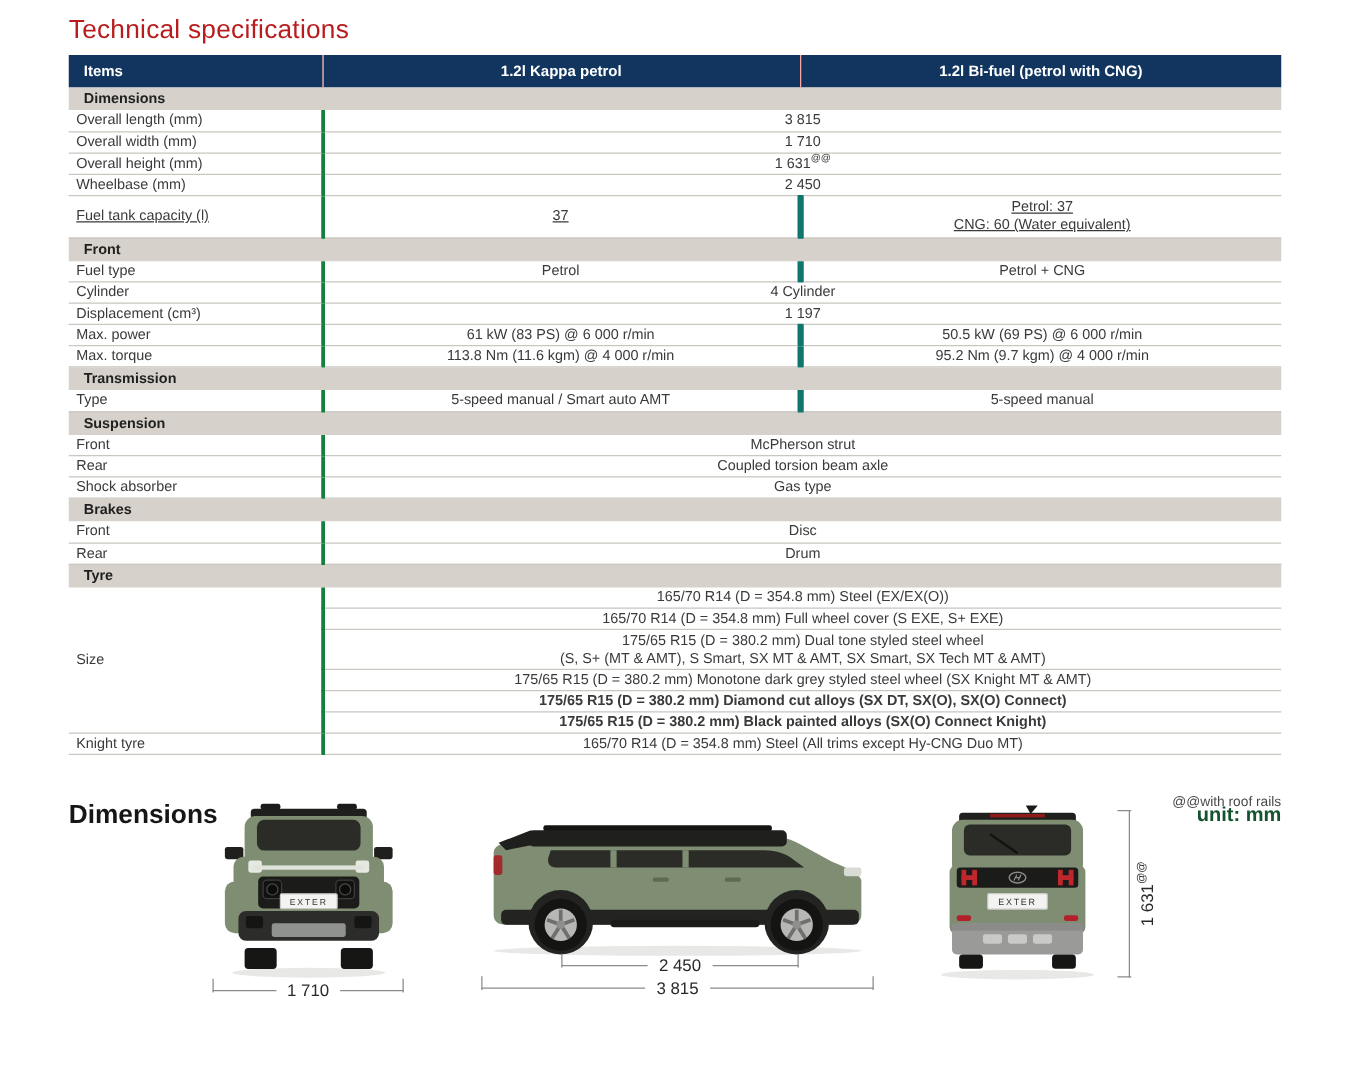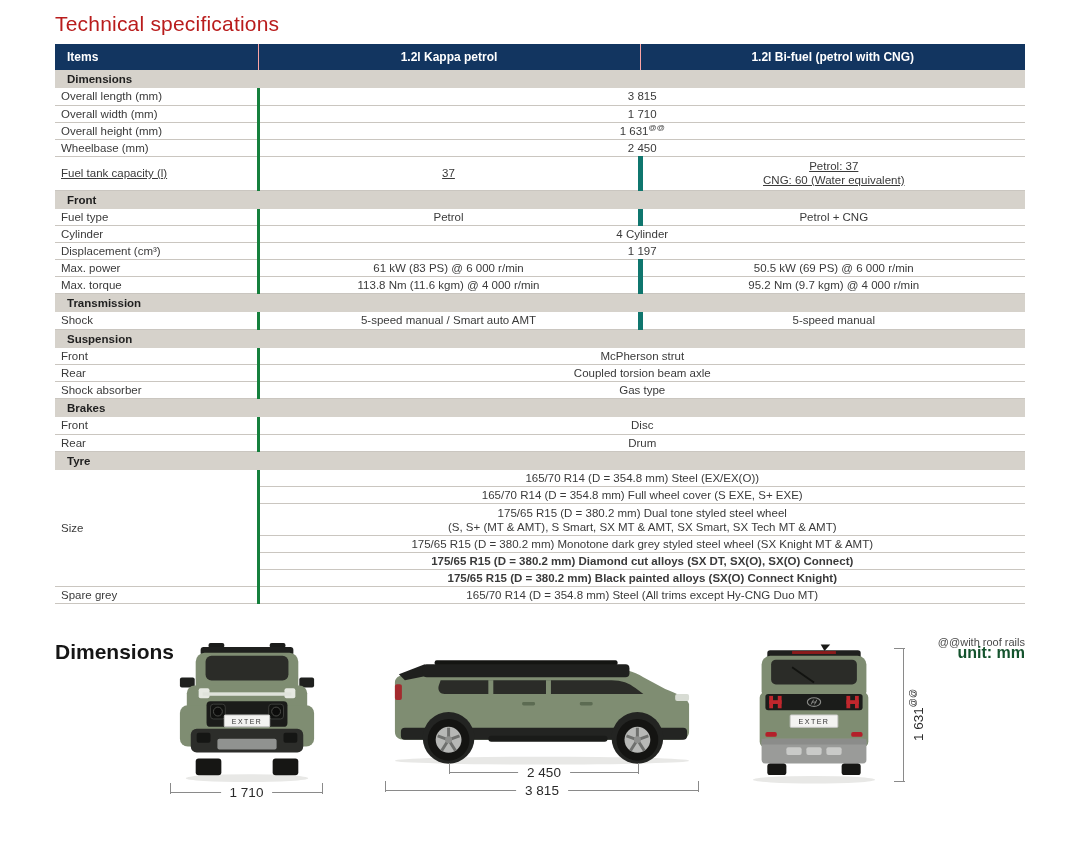--- a/index.html
+++ b/index.html
@@ -115,21 +115,21 @@
     <tr class="r">
       <td class="item">Max. torque</td>
       <td class="val div">113.8 Nm (11.6 kgm) @ 4 000 r/min</td>
       <td class="val">95.2 Nm (9.7 kgm) @ 4 000 r/min</td>
         </tr>
 
     <tr class="sec">
       <td colspan="3">Transmission</td>
         </tr>
     <tr class="r">
-      <td class="item">Shock</td>
+      <td class="item">Type</td>
       <td class="val div">5-speed manual / Smart auto AMT</td>
       <td class="val">5-speed manual</td>
         </tr>
 
     <tr class="sec">
       <td colspan="3">Suspension</td>
         </tr>
     <tr class="r">
       <td class="item">Front</td>
       <td class="val" colspan="2">McPherson strut</td>
@@ -172,21 +172,21 @@
     <tr class="r">
       <td class="val" colspan="2">175/65 R15 (D = 380.2 mm) Monotone dark grey styled steel wheel (SX Knight MT &amp; AMT)</td>
         </tr>
     <tr class="r">
       <td class="val shift" colspan="2">175/65 R15 (D = 380.2 mm) Diamond cut alloys (SX DT, SX(O), SX(O) Connect)</td>
         </tr>
     <tr class="r">
       <td class="val shift" colspan="2">175/65 R15 (D = 380.2 mm) Black painted alloys (SX(O) Connect Knight)</td>
         </tr>
     <tr class="r">
-      <td class="item">Spare grey</td>
+      <td class="item">Knight tyre</td>
       <td class="val" colspan="2">165/70 R14 (D = 354.8 mm) Steel (All trims except Hy-CNG Duo MT)</td>
         </tr>
   </tbody>
     </table>
 
   <div class="footnote">@@with roof rails</div>
 
   <div class="dims">
     <div class="dims-title">Dimensions</div>
     <div class="unit">unit: mm</div>

